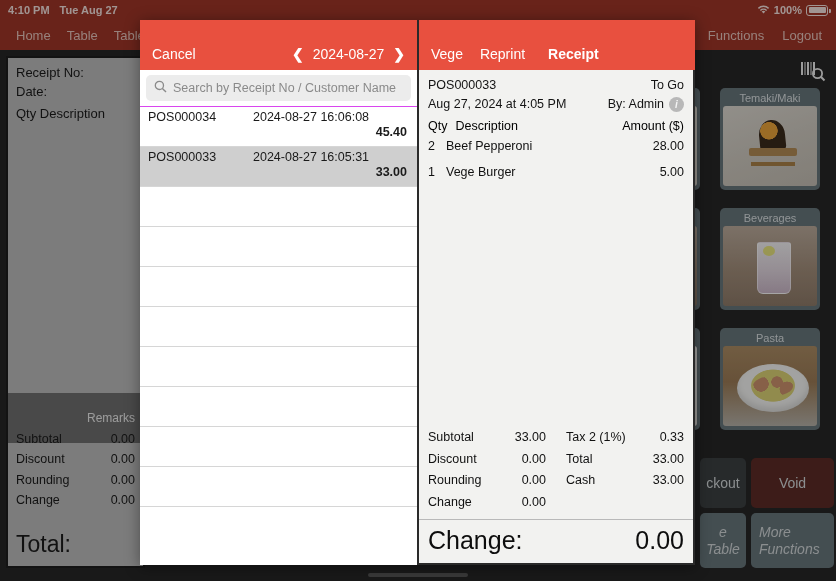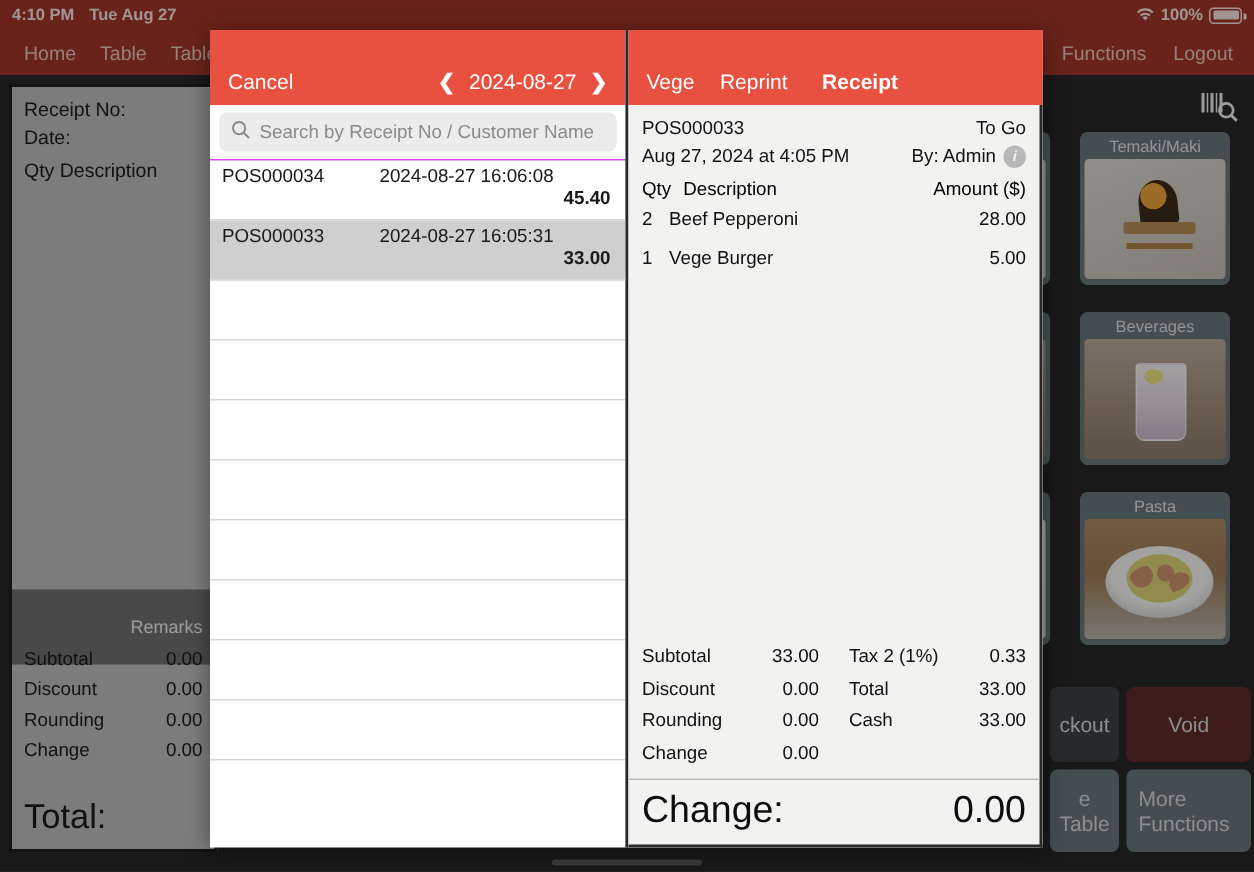--- a/index.html
+++ b/index.html
@@ -103,21 +103,21 @@
 
   .barcode-btn { position: absolute; right: 10px; top: 60px; width: 26px; height: 24px; }
 
   
   .act-btn {
     position: absolute; border-radius: 5px; color: #cfd4d6;
     font-size: 14px; display: flex; align-items: center; justify-content: center;
     text-align: center; line-height: 1.2; padding: 4px;
   }
   .act-grey { background: #3b3f41; }
-  .act-slate { background: #66757a; }
+  .act-slate { background: #66757a; font-style: italic; }
   .act-red { background: #5c2b26; }
 
   
   .dimmer { position: absolute; inset: 0; background: rgba(0,0,0,0.33); }
 
   
   .modal {
     position: absolute; left: 140px; top: 20px; width: 555px; height: 545px;
     display: flex; box-shadow: 0 2px 14px rgba(0,0,0,.4);
   }

